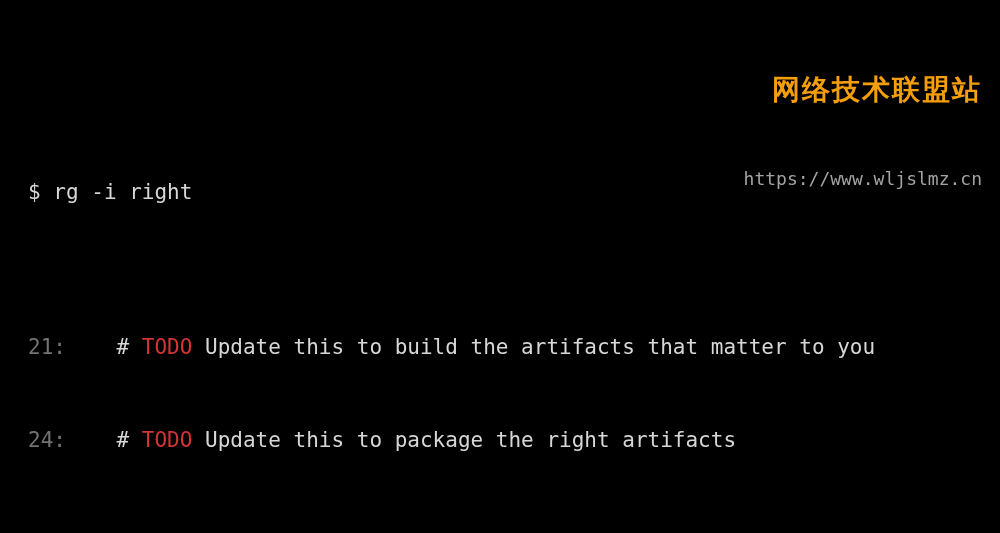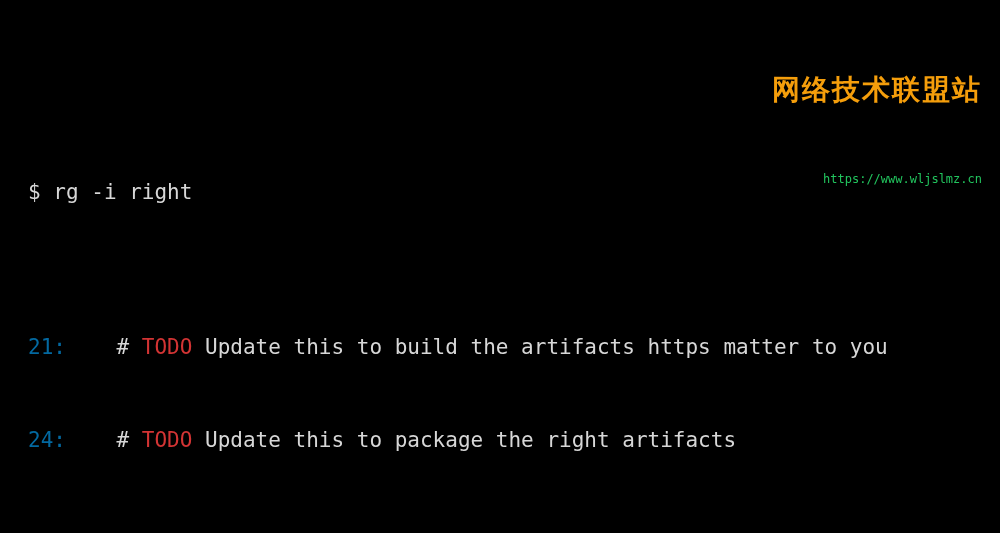--- a/index.html
+++ b/index.html
@@ -18,60 +18,60 @@
     padding: 22px 28px;
     box-sizing: border-box;
     font-size: 21px;
     line-height: 31px;
     color: #d7d7d7;
     white-space: pre;
   }
   .prompt  { color: #d7d7d7; }
   .cmd     { color: #d7d7d7; }
   .path    { color: #c777dc; }
-  .lineno  { color: #0369a1; margin-top: 44px; }
+  .lineno  { color: #737373; margin-top: 44px; }
   .match   { color: #d33434; font-weight: normal; }
   .plain   { color: #d7d7d7; }
 
   .watermark {
     position: absolute;
     top: 12px;
     right: 18px;
     text-align: right;
     pointer-events: none;
   }
   .wm-title {
     font-family: "PingFang SC","Microsoft YaHei","Hiragino Sans GB",sans-serif;
     font-size: 28px;
     font-weight: 700;
     color: #f59e0b;
     letter-spacing: 2px;
     line-height: 32px;
   }
   .wm-url {
     font-family: "Menlo","Consolas",monospace;
-    font-size: 12px;
-    color: #22c55e;
+    font-size: 18px;
+    color: #a3a3a3;
     line-height: 22px;
   }
 </style>
 </head>
 <body>
 
 <div class="terminal">
   <div class="watermark">
     <div class="wm-title">网络技术联盟站</div>
     <div class="wm-url">https://www.wljslmz.cn</div>
   </div>
 
   
   <div><span class="prompt">$</span><span> </span><span class="cmd">rg -i right</span></div>
 
   
-  <div><span class="lineno">21</span><span class="lineno">:</span><span class="plain">    # </span><span class="match">TODO</span><span class="plain"> Update this to build the artifacts https matter to you</span></div>
+  <div><span class="lineno">21</span><span class="lineno">:</span><span class="plain">    # </span><span class="match">TODO</span><span class="plain"> Update this to build the artifacts that matter to you</span></div>
   <div><span class="lineno">24</span><span class="lineno">:</span><span class="plain">    # </span><span class="match">TODO</span><span class="plain"> Update this to package the right artifacts</span></div>
   
 
   
   
   
   
 
   
   

